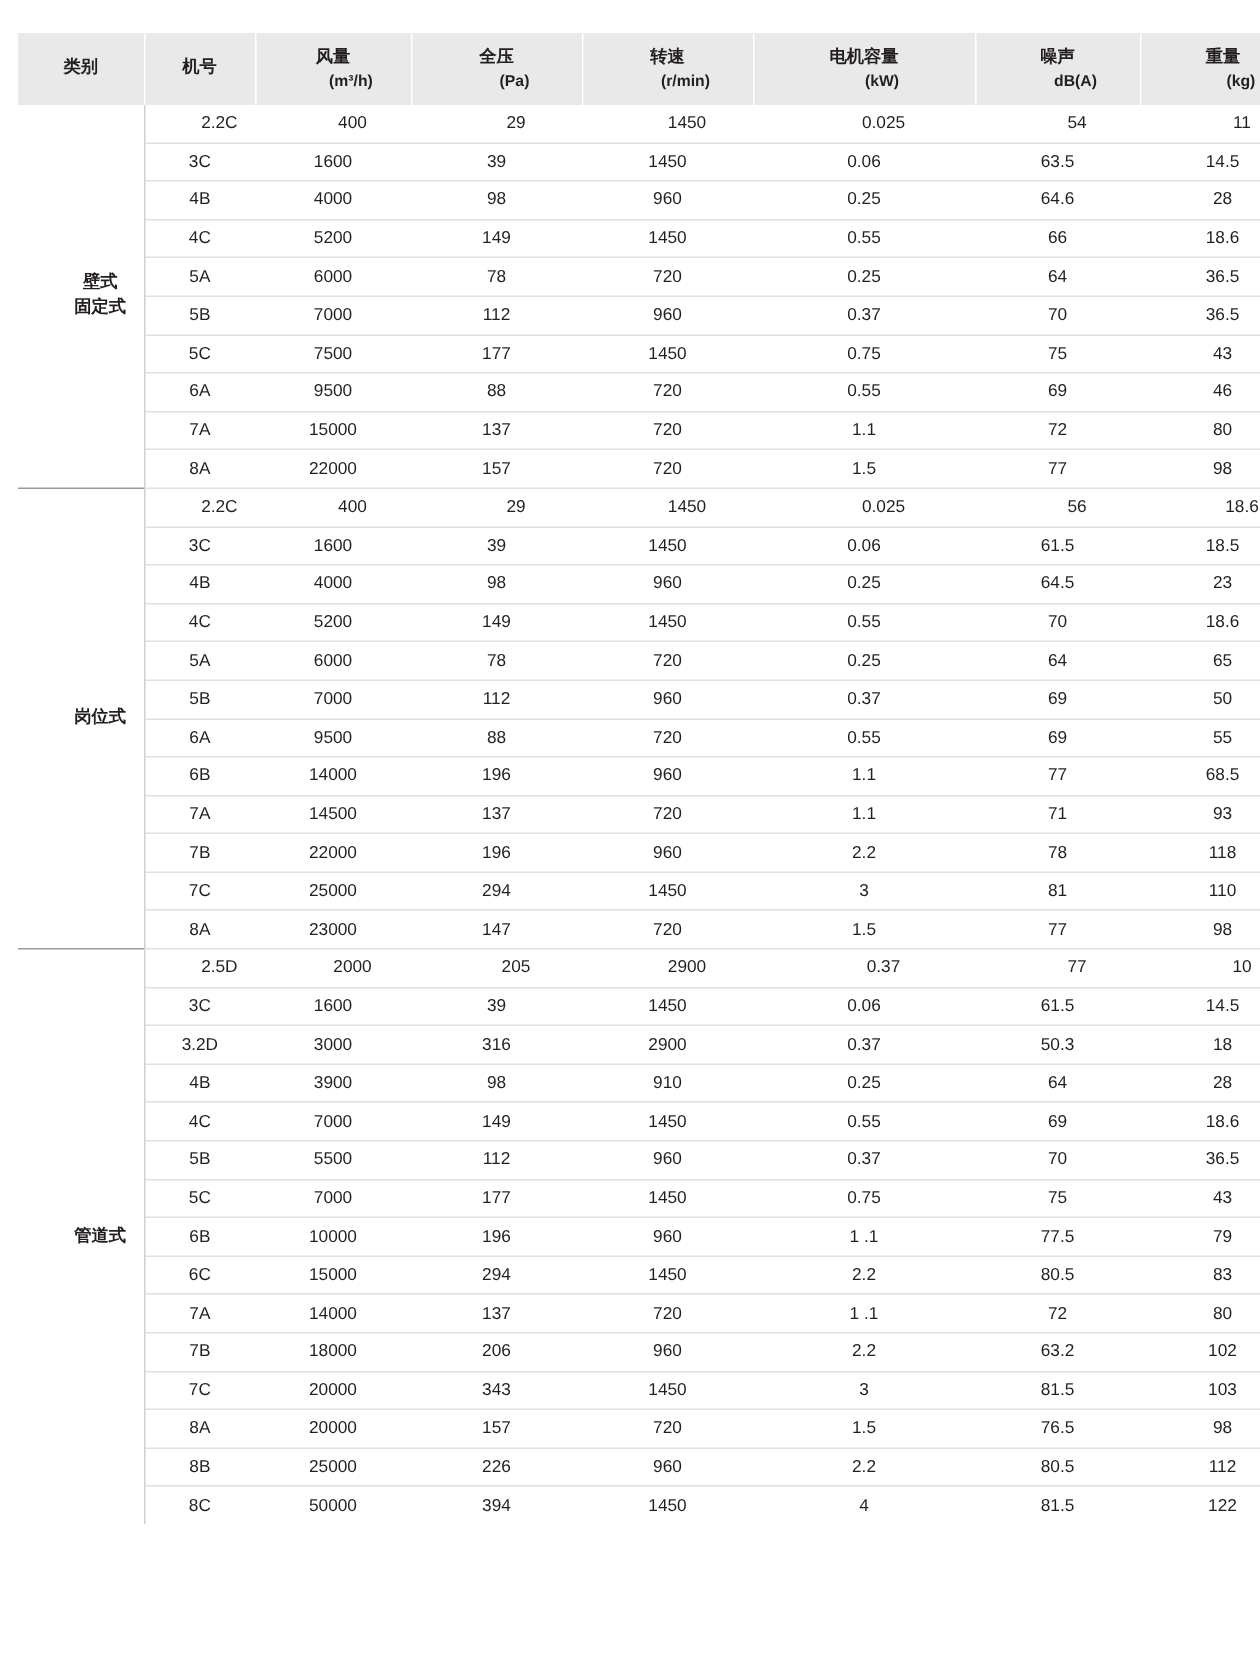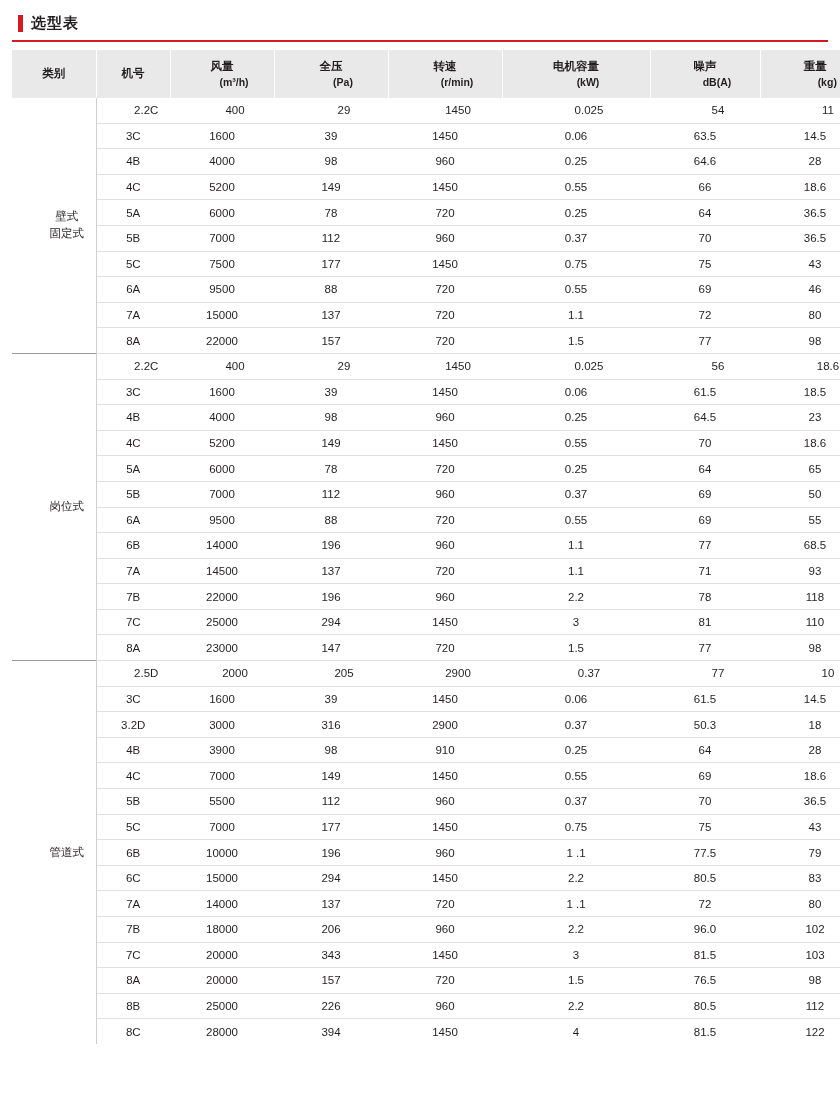--- a/index.html
+++ b/index.html
@@ -78,21 +78,21 @@
   }
   
   tbody tr.group-start td {
     border-top: 1px solid #9a9a9a;
     padding-left: 26px;
   }
   tbody tr.first-row td {
     border-top: none;
   }
   td.cat {
-    font-weight: normal;
+    font-weight: bold;
     font-size: 12px;
     line-height: 1.5;
     border-right: 1px solid #cfcfcf;
     border-bottom: none;
   }
   td.cat.divider-top {
     border-top: 1px solid #9a9a9a;
     margin-top: 39px;
   }
   col.c-cat   { width: 84px; }
@@ -102,24 +102,20 @@
   col.c-speed { width: 114px; }
   col.c-power { width: 148px; }
   col.c-noise { width: 110px; }
   col.c-weight{ width: 110px; }
 </style>
 </head>
 <body>
 
 <div class="page">
 
-  <div class="title-row">
-    <span class="title-bar"></span>
-    <span class="title-text">选型表</span>
-  </div>
 
   <table class="spec">
     <colgroup>
       <col class="c-cat">
       <col class="c-model">
       <col class="c-air">
       <col class="c-pres">
       <col class="c-speed">
       <col class="c-power">
       <col class="c-noise">
@@ -457,21 +453,21 @@
           <td>1 .1</td>
           <td>72</td>
           <td>80</td>
         </tr>
         <tr>
           <td>7B</td>
           <td>18000</td>
           <td>206</td>
           <td>960</td>
           <td>2.2</td>
-          <td>96.0</td>
+          <td>63.2</td>
           <td>102</td>
         </tr>
         <tr>
           <td>7C</td>
           <td>20000</td>
           <td>343</td>
           <td>1450</td>
           <td>3</td>
           <td>81.5</td>
           <td>103</td>
@@ -489,21 +485,21 @@
           <td>8B</td>
           <td>25000</td>
           <td>226</td>
           <td>960</td>
           <td>2.2</td>
           <td>80.5</td>
           <td>112</td>
         </tr>
         <tr>
           <td>8C</td>
-          <td>28000</td>
+          <td>50000</td>
           <td>394</td>
           <td>1450</td>
           <td>4</td>
           <td>81.5</td>
           <td>122</td>
         </tr>
       </tbody>
   </table>
 
 </div>

